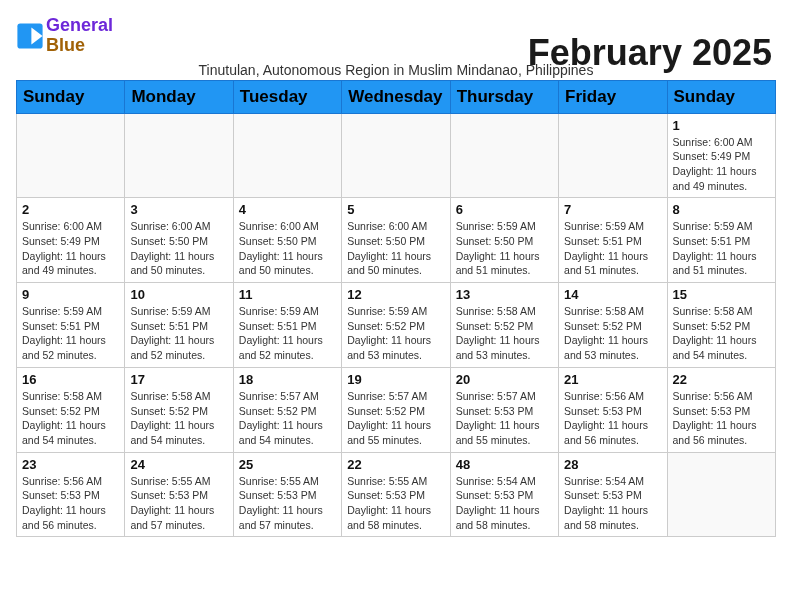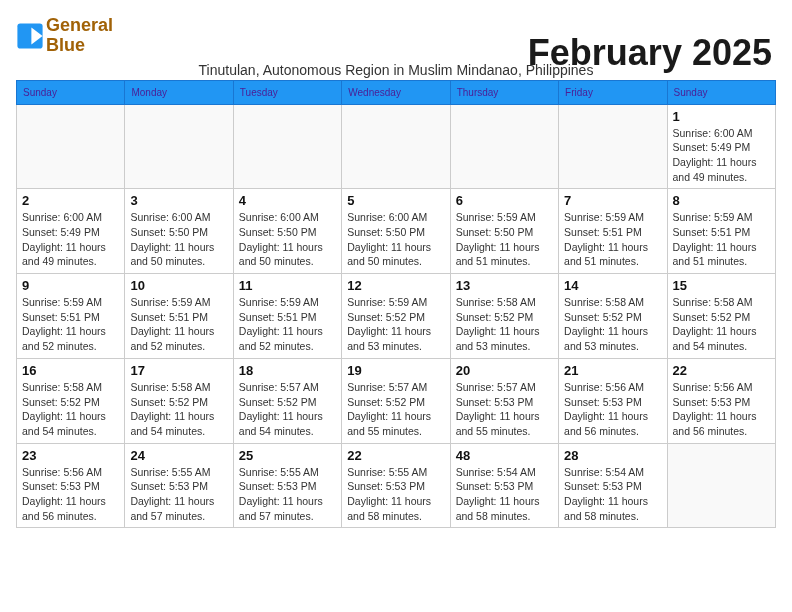--- a/index.html
+++ b/index.html
@@ -15,21 +15,21 @@
       align-items: center;
       margin-bottom: 4px;
     }
     .logo-text {
       font-size: 18px;
       font-weight: bold;
       color: #1a1a1a;
       line-height: 1.1;
     }
     .logo-text span {
-      color: #a16207;
+      color: #6d28d9;
     }
     .logo-icon {
       width: 28px;
       height: 28px;
       margin-right: 2px;
     }
     .title-section {
       text-align: right;
       position: absolute;
       top: 16px;
@@ -51,25 +51,25 @@
       position: relative;
       margin-bottom: 6px;
     }
     .calendar-table {
       width: 100%;
       border-collapse: collapse;
       table-layout: fixed;
     }
     .calendar-table th {
       background: #2196F3;
-      color: #4c1d95;
+      color: #000000;
       text-align: left;
       padding: 6px 6px;
-      font-size: 10px;
-      font-weight: normal;
+      font-size: 17px;
+      font-weight: bold;
       border: 1px solid #1976D2;
     }
     .calendar-table td {
       border: 1px solid #ccc;
       vertical-align: top;
       padding: 4px 5px;
       height: 80px;
       font-size: 11px;
       color: #333;
       background: #fff;

